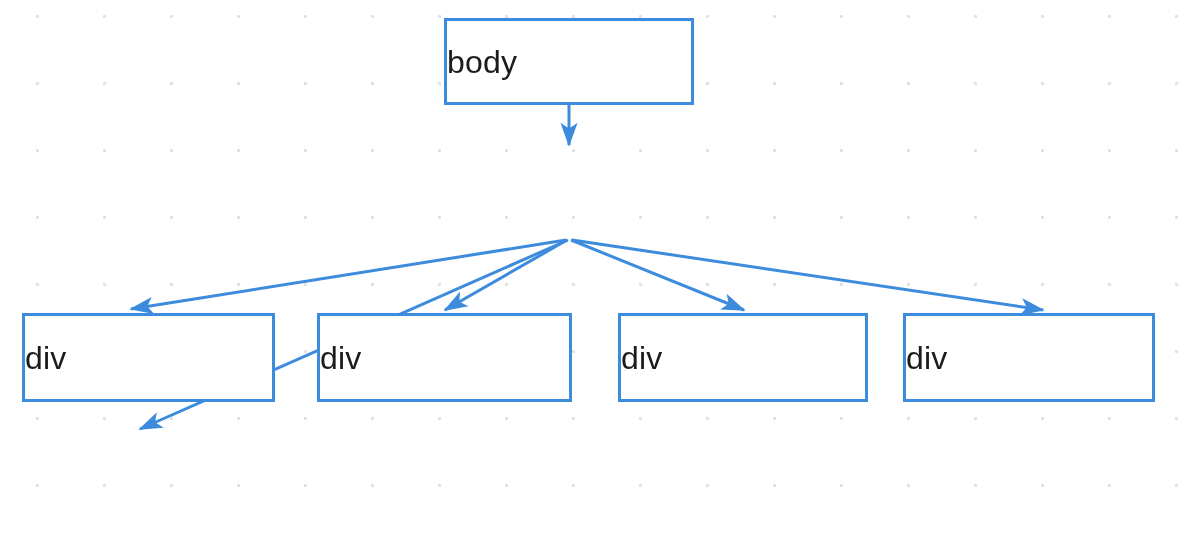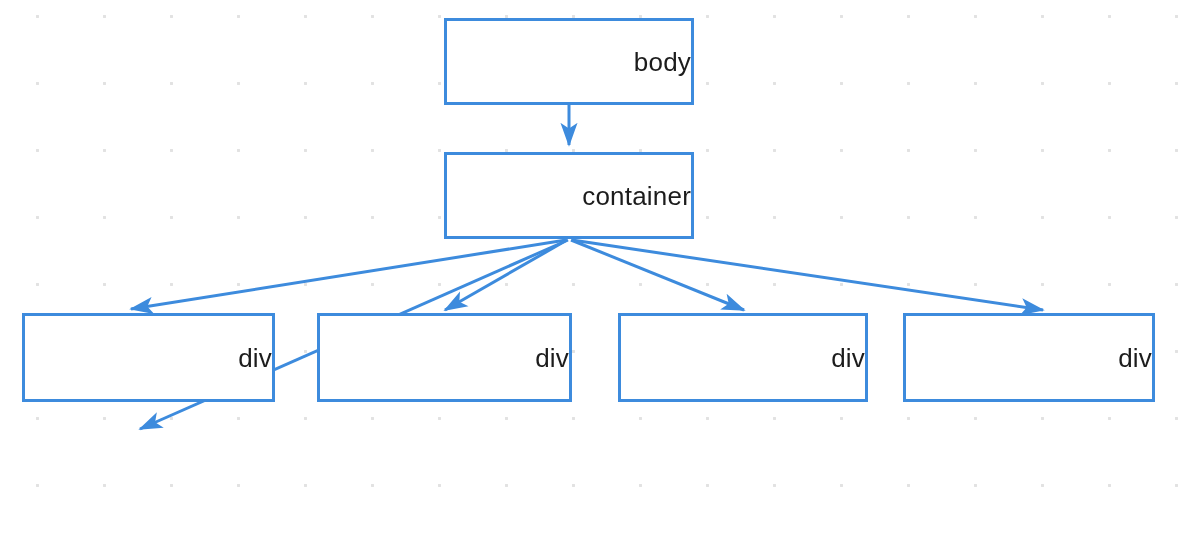--- a/index.html
+++ b/index.html
@@ -29,23 +29,23 @@
     height: 542px;
     pointer-events: none;
   }
   .node {
     position: absolute;
     box-sizing: border-box;
     background: #ffffff;
     border: 3px solid #3d8bdd;
     display: flex;
     align-items: center;
-    justify-content: flex-end;
+    justify-content: flex-start;
     color: #1c1c1c;
-    font-size: 26px;
+    font-size: 32px;
     line-height: 1;
     letter-spacing: 0.2px;
     z-index: 2;
   }
   .node-label {
     display: block;
     white-space: nowrap;
   }
 </style>
 </head>
@@ -67,23 +67,20 @@
       <line x1="571" y1="240" x2="744" y2="310"></line>
       <line x1="572" y1="240" x2="1043" y2="310"></line>
       <line x1="568" y1="240" x2="140" y2="429"></line>
     </g>
   </svg>
 
   <div class="node" style="left:444px; top:18px; width:250px; height:87px;">
     <span class="node-label">body</span>
   </div>
 
-  <div class="node" style="left:444px; top:152px; width:250px; height:87px;">
-    <span class="node-label">container</span>
-  </div>
 
   <div class="node" style="left:22px; top:313px; width:253px; height:89px;">
     <span class="node-label">div</span>
   </div>
 
   <div class="node" style="left:317px; top:313px; width:255px; height:89px;">
     <span class="node-label">div</span>
   </div>
 
   <div class="node" style="left:618px; top:313px; width:250px; height:89px;">

